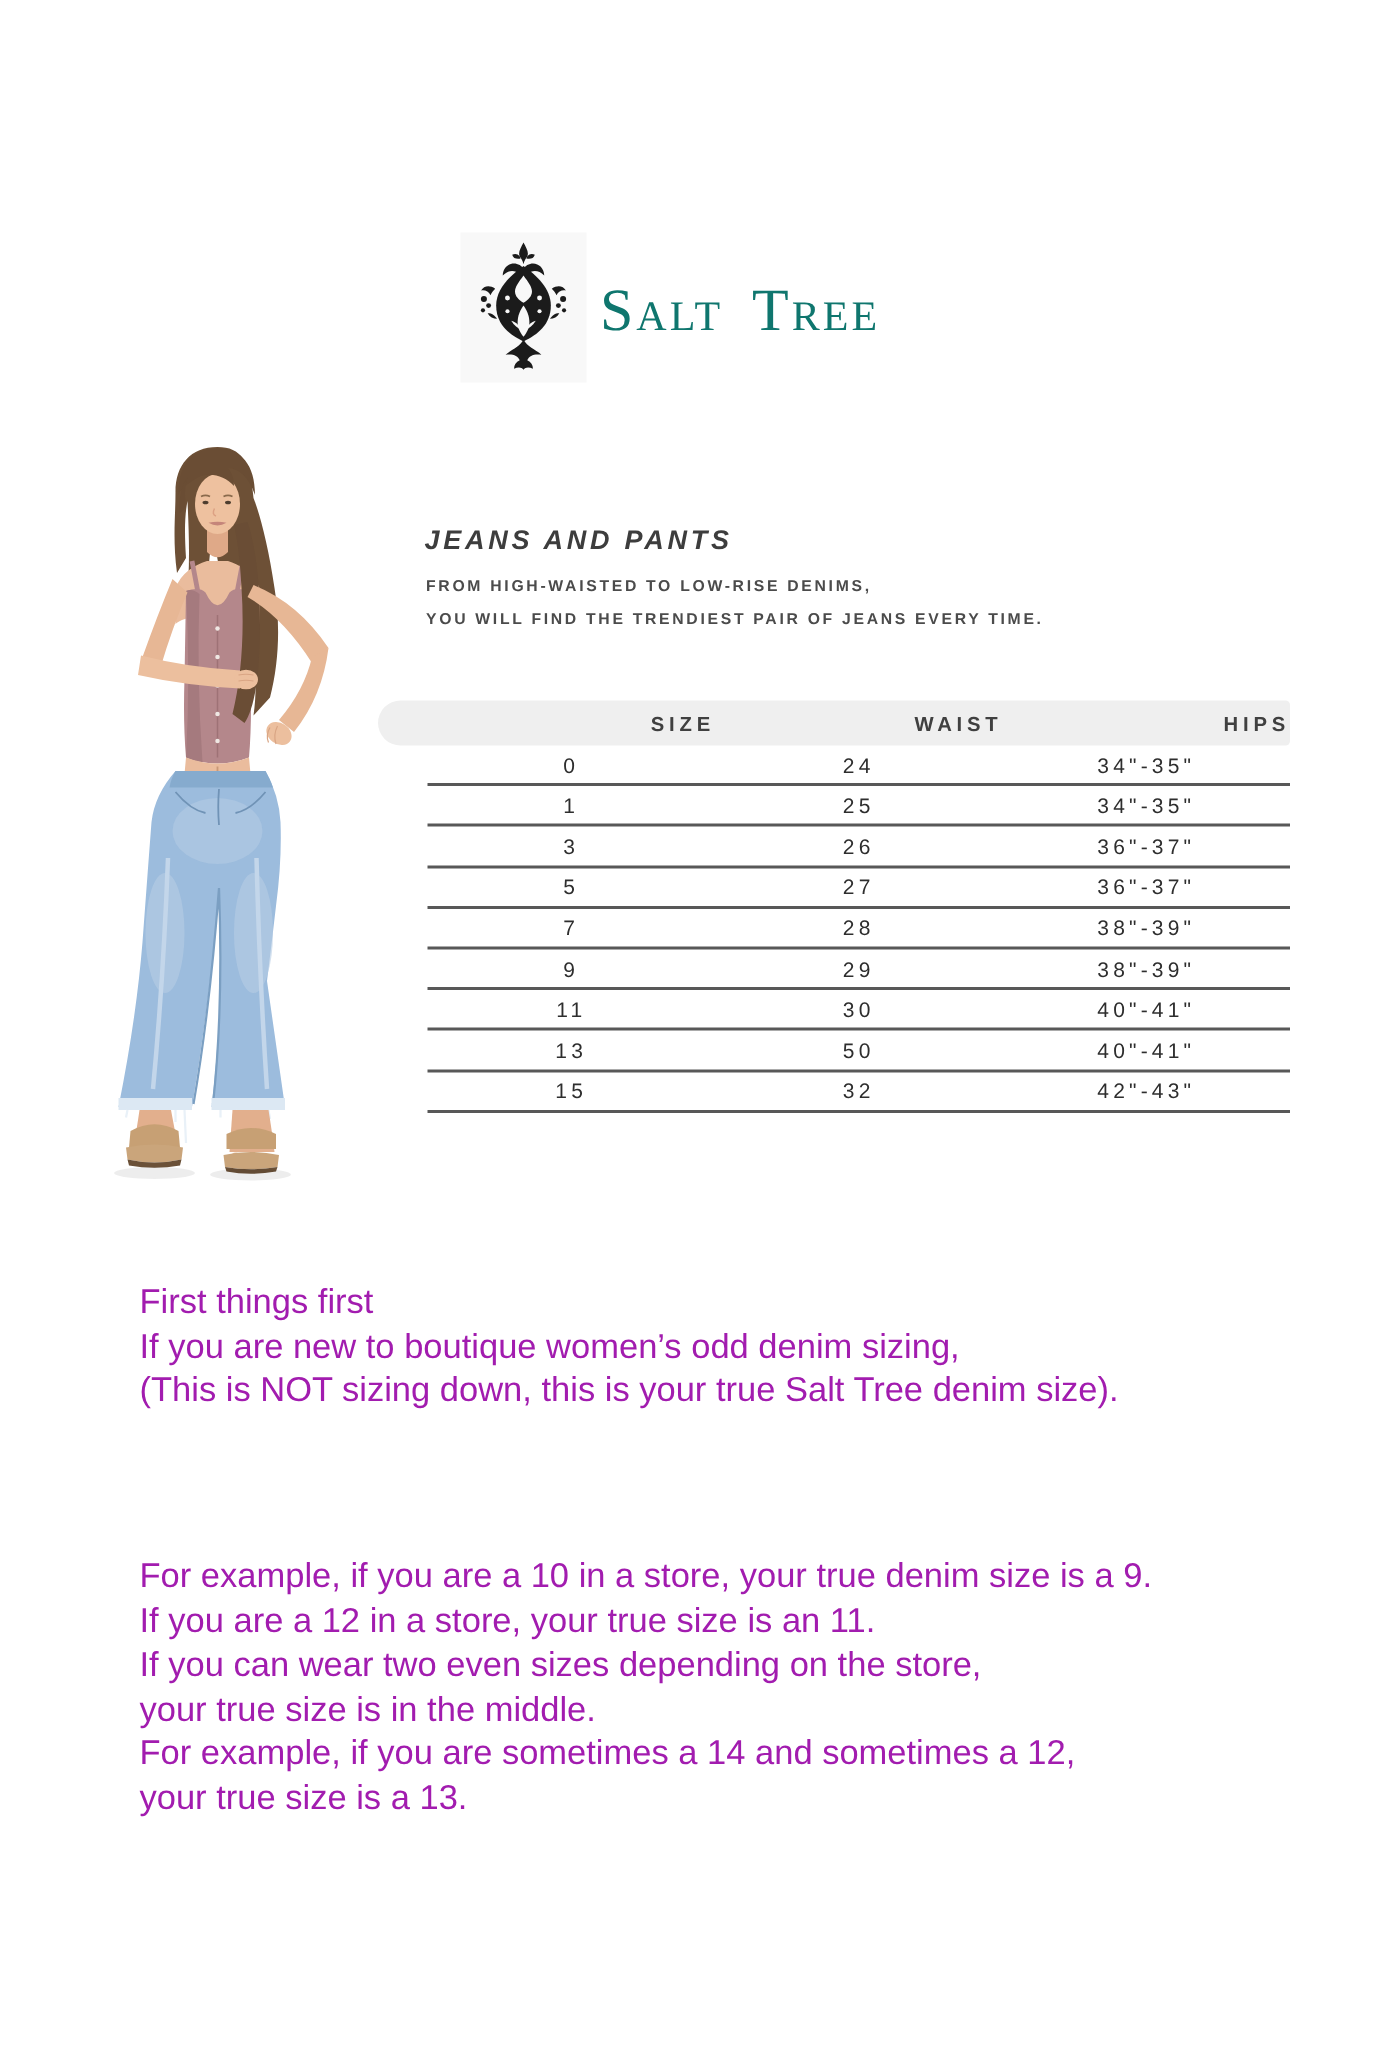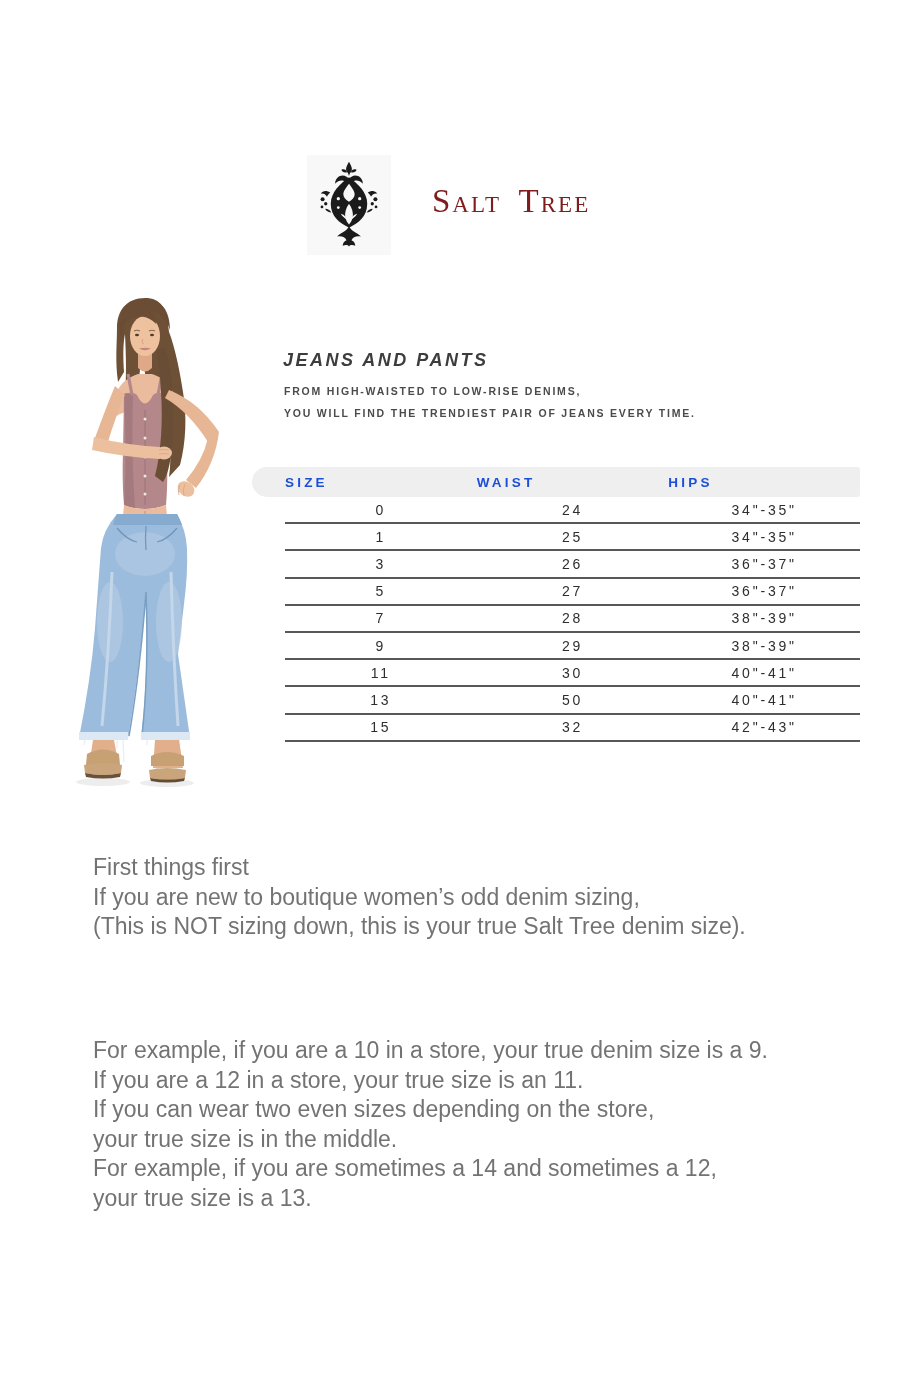--- a/index.html
+++ b/index.html
@@ -2,49 +2,49 @@
 <html><head>
 <meta charset="utf-8">
 <style>
   html,body{margin:0;padding:0;background:#fff;}
   .page{position:relative;width:918px;height:1377px;background:#ffffff;overflow:hidden;
         font-family:"Liberation Sans",sans-serif;}
 
   
   .logo-box{position:absolute;left:307px;top:155px;width:84px;height:100px;background:#f8f8f8;}
   .logo-box svg{display:block;margin:6px auto 0 auto;}
-  .wordmark{position:absolute;left:432px;top:183px;
+  .wordmark{position:absolute;left:400px;top:183px;
             font-family:"Liberation Serif",serif;font-variant:small-caps;
-            font-size:33px;letter-spacing:2px;word-spacing:8px;color:#7f1d1d;white-space:nowrap;}
+            font-size:40px;letter-spacing:2px;word-spacing:8px;color:#0f766e;white-space:nowrap;}
 
   
   .model{position:absolute;left:65px;top:292px;width:175px;height:500px;}
 
   
   .sec-title{position:absolute;left:283px;top:350px;font-size:18px;font-weight:600;
              letter-spacing:2.5px;color:#3d3d3d;white-space:nowrap;font-style:italic;}
   .sec-sub1{position:absolute;left:284px;top:385px;font-size:10.5px;font-weight:bold;
             letter-spacing:1.8px;color:#4b4b4b;white-space:nowrap;}
   .sec-sub2{position:absolute;left:284px;top:407px;font-size:10.5px;font-weight:bold;
             letter-spacing:1.8px;color:#4b4b4b;white-space:nowrap;}
 
   
   .chart-head{position:absolute;left:252px;top:467px;width:608px;height:30px;background:#efefef;
               border-radius:15px 3px 3px 15px;box-sizing:border-box;padding-left:33px;
               display:flex;align-items:center;}
-  .chart-head span{flex:1;text-align:left;font-size:13.5px;font-weight:700;
-                   letter-spacing:3.2px;color:#1d4ed8;}
+  .chart-head span{flex:1;text-align:right;font-size:13.5px;font-weight:700;
+                   letter-spacing:3.2px;color:#404040;}
   .chart-body{position:absolute;left:285px;top:497px;width:575px;}
   .crow{height:27.2px;box-sizing:border-box;border-bottom:2px solid #585858;
         display:flex;align-items:center;}
   .crow span{flex:1;text-align:center;font-size:14px;font-weight:500;
              letter-spacing:2.8px;color:#2e2e2e;}
 
   
-  .notes{position:absolute;left:93px;font-size:23px;line-height:29.6px;color:#737373;white-space:nowrap;}
+  .notes{position:absolute;left:93px;font-size:23px;line-height:29.6px;color:#a21caf;white-space:nowrap;}
   .notes-1{top:853px;}
   .notes-2{top:1036px;}
 </style>
 </head>
 <body>
 
 <div class="page">
 
   <div class="logo-box">
     <svg width="66" height="88" viewBox="0 0 100 140">

